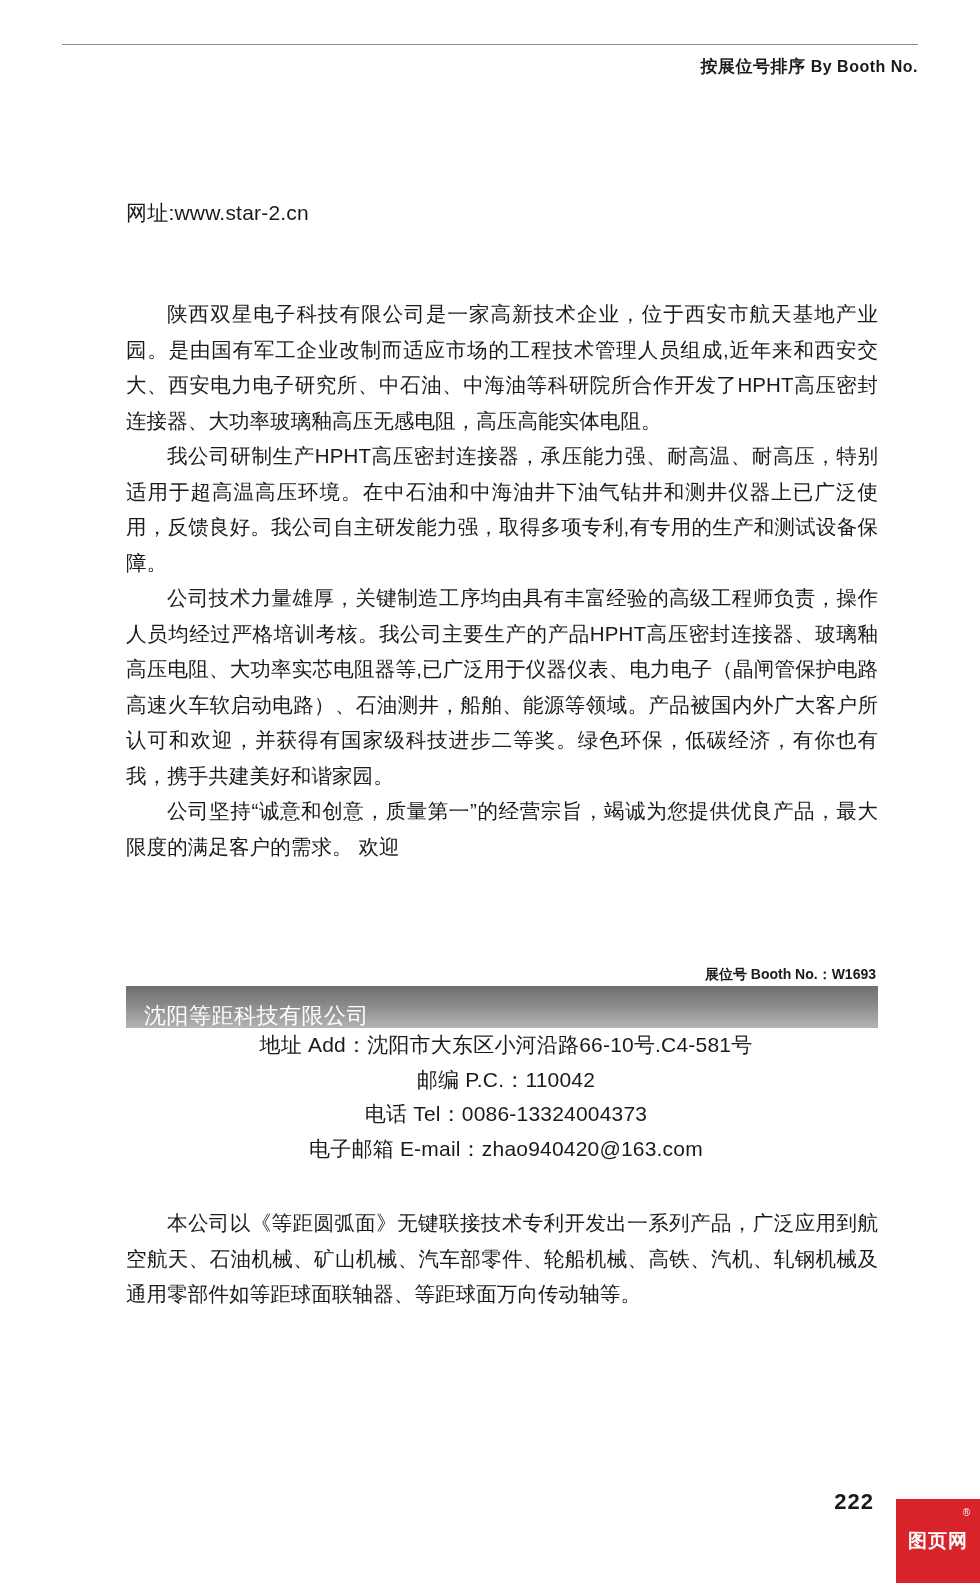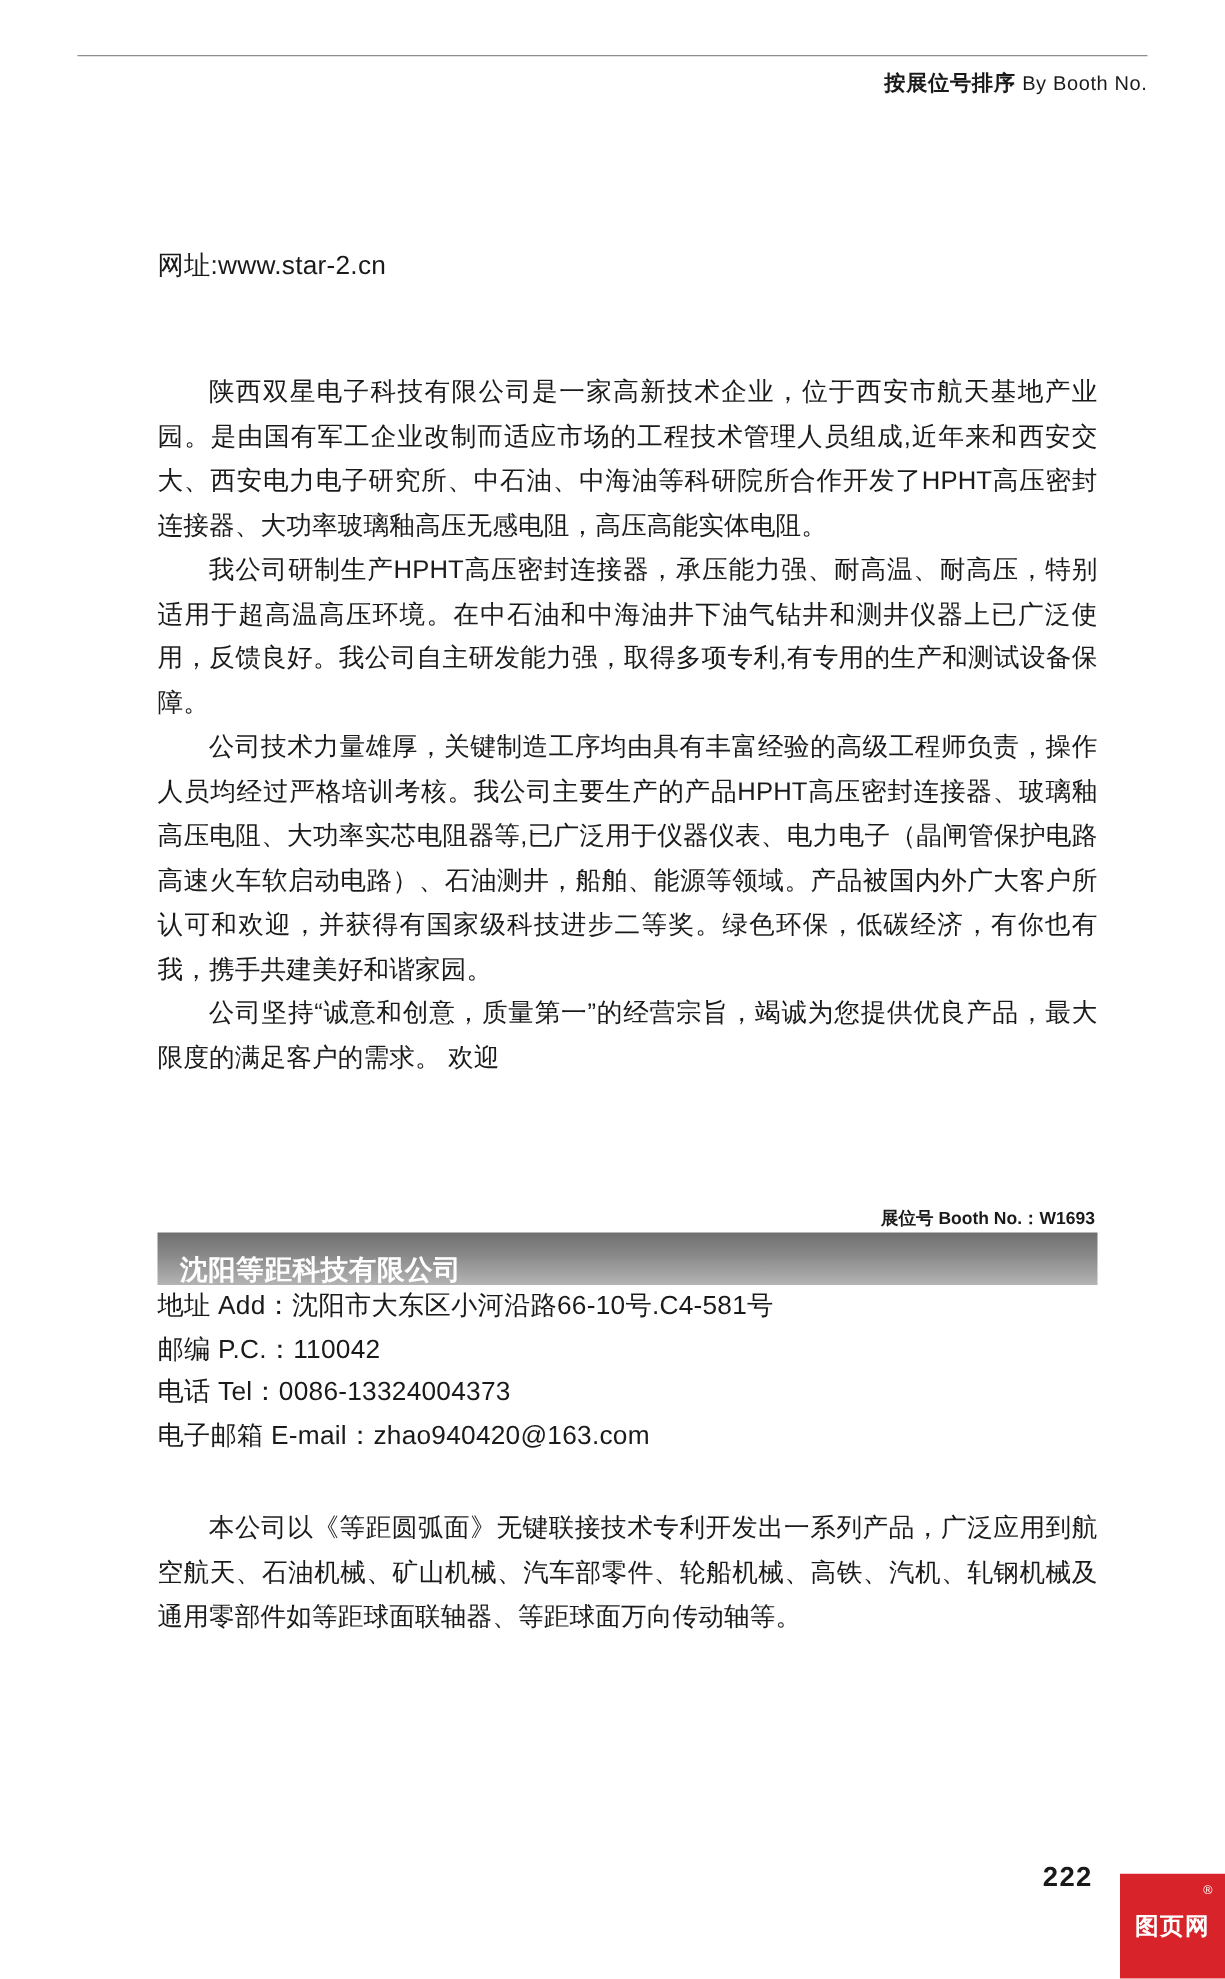--- a/index.html
+++ b/index.html
@@ -39,21 +39,21 @@
     right: 62px;
     font-size: 17px;
     letter-spacing: 0.5px;
     white-space: nowrap;
   }
   .header-text .cn {
     font-weight: bold;
     font-size: 17px;
   }
   .header-text .en {
-    font-weight: normal;
+    font-weight: bold;
     font-size: 16px;
   }
 
   
   .contact-block {
     position: absolute;
     left: 126px;
     top: 196px;
     width: 760px;
   }
@@ -98,38 +98,39 @@
     top: 986px;
     width: 752px;
     height: 42px;
     background: linear-gradient(to bottom, #6f6f6f 0%, #8a8a8a 45%, #b4b4b4 100%);
     display: flex;
     align-items: center;
   }
   .company-bar-name {
     color: #ffffff;
     font-size: 22px;
-    font-weight: bold;
+    font-weight: normal;
     padding-left: 18px;
     letter-spacing: 0.5px;
     margin-top: 18px;
   }
 
   
   .contact-block2 {
     position: absolute;
     left: 126px;
     top: 1028px;
     width: 760px;
   }
   .contact-line2 {
     font-size: 21px;
     line-height: 34.5px;
     white-space: nowrap;
     letter-spacing: 0.2px;
+    text-align: center;
   }
 
   
   .body-block2 {
     position: absolute;
     left: 126px;
     top: 1205px;
     width: 752px;
   }
 

